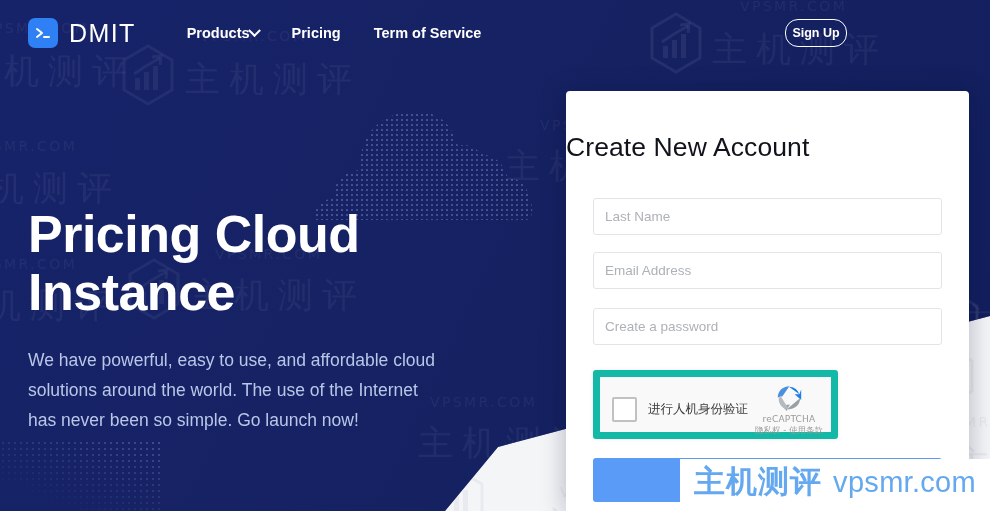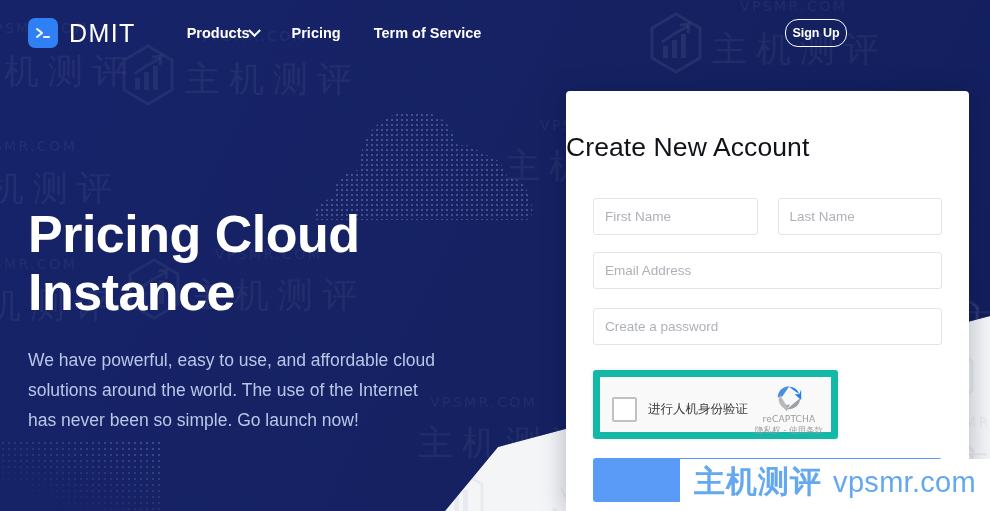--- a/index.html
+++ b/index.html
@@ -374,21 +374,20 @@
       <div>Instance</div>
     </div>
     <div class="hero-sub">We have powerful, easy to use, and affordable cloud solutions around the world. The use of the Internet has never been so simple. Go launch now!</div>
   </div>
 
   <div class="card">
     <div class="card-title">Create New Account</div>
 
     <div class="form">
       <div class="row">
-        <input class="field half" type="text" placeholder="First Name" style="">
         <input class="field half" type="text" placeholder="Last Name" style="">
       </div>
 
       <input class="field mt18" type="email" placeholder="Email Address" style="">
 
       <input class="field mt20" type="password" placeholder="Create a password" style="">
 
       
       <div class="recaptcha">
         <div class="rc-box"></div>

